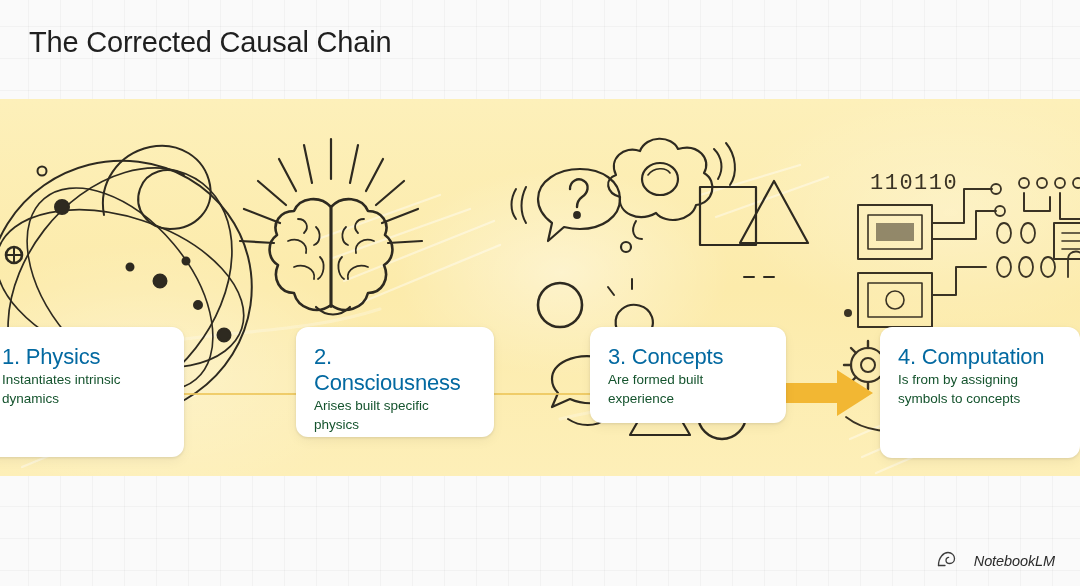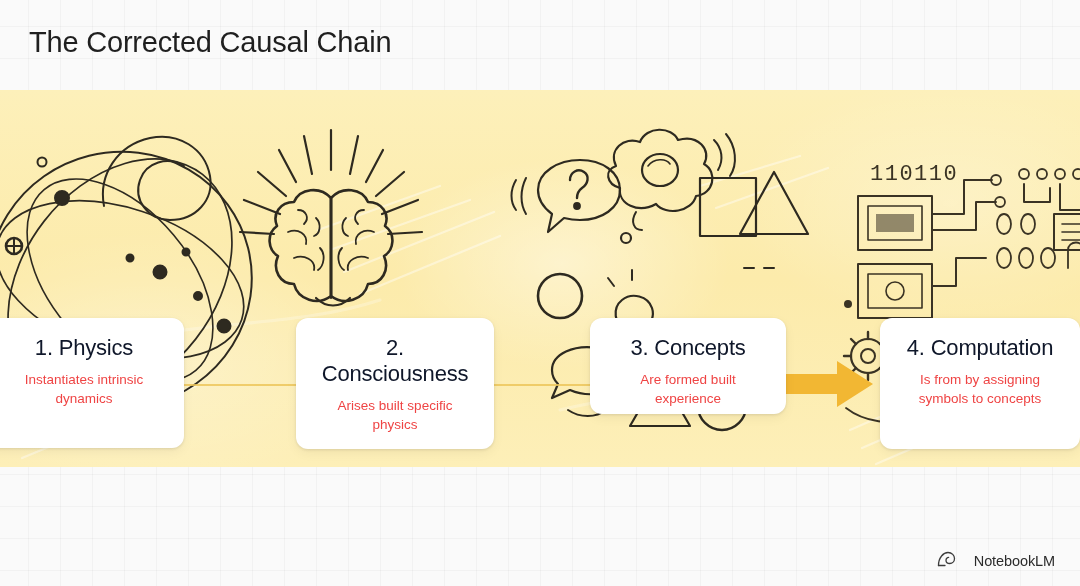--- a/index.html
+++ b/index.html
@@ -43,26 +43,25 @@
     font-weight: 400;
     letter-spacing: -0.2px;
     color: #1f1f1f;
     white-space: nowrap;
   }
 
   
   #banner {
     position: absolute;
     left: 0;
-    top: 90px;
+    top: 99px;
     width: 1080px;
     height: 377px;
     background: #fceeb4;
     overflow: hidden;
-    text-align: center;
   }
   #banner .wash {
     position: absolute;
     inset: 0;
     background:
       radial-gradient(ellipse 240px 150px at 52% 46%, rgba(255,255,255,0.40), rgba(255,255,255,0) 70%),
       radial-gradient(ellipse 320px 180px at 14% 72%, rgba(255,255,255,0.30), rgba(255,255,255,0) 72%),
       radial-gradient(ellipse 300px 170px at 88% 30%, rgba(255,255,255,0.26), rgba(255,255,255,0) 72%),
       linear-gradient(180deg, #fdf0ba 0%, #fcebab 50%, #fdefb8 100%);
   }
@@ -111,48 +110,49 @@
   .card {
     position: absolute;
     background: #ffffff;
     border-radius: 12px;
     box-shadow: 0 1px 3px rgba(0,0,0,0.10), 0 4px 12px rgba(0,0,0,0.05);
     padding: 17px 18px 18px 18px;
   }
   .card-title {
     font-size: 22px;
     font-weight: 400;
-    color: #0f172a;
+    color: #0369a1;
     letter-spacing: -0.2px;
     line-height: 1.18;
   }
   .card-desc {
-    margin-top: 9px;
+    margin-top: 0;
     font-size: 13.5px;
     font-weight: 400;
-    color: #ef4444;
+    color: #14532d;
     line-height: 1.42;
   }
 
   #card-physics       { left: -16px; top: 228px; width: 200px; height: 130px; }
-  #card-consciousness { left: 296px; top: 228px; width: 198px; height: 131px; }
+  #card-consciousness { left: 296px; top: 228px; width: 198px; height: 110px; }
   #card-concepts      { left: 590px; top: 228px; width: 196px; height: 96px; }
   #card-computation   { left: 880px; top: 228px; width: 200px; height: 131px; }
 
   #card-physics .card-title,
   #card-concepts .card-title { white-space: nowrap; }
 
   
   #footer-brand {
     position: absolute;
     right: 25px;
     bottom: 15px;
     display: flex;
     align-items: center;
     gap: 18px;
+    font-style: italic;
   }
   #footer-brand .brand-text {
     font-size: 14.5px;
     color: #2b2b2b;
     letter-spacing: -0.1px;
   }
 </style>
 </head>
 <body>
 

